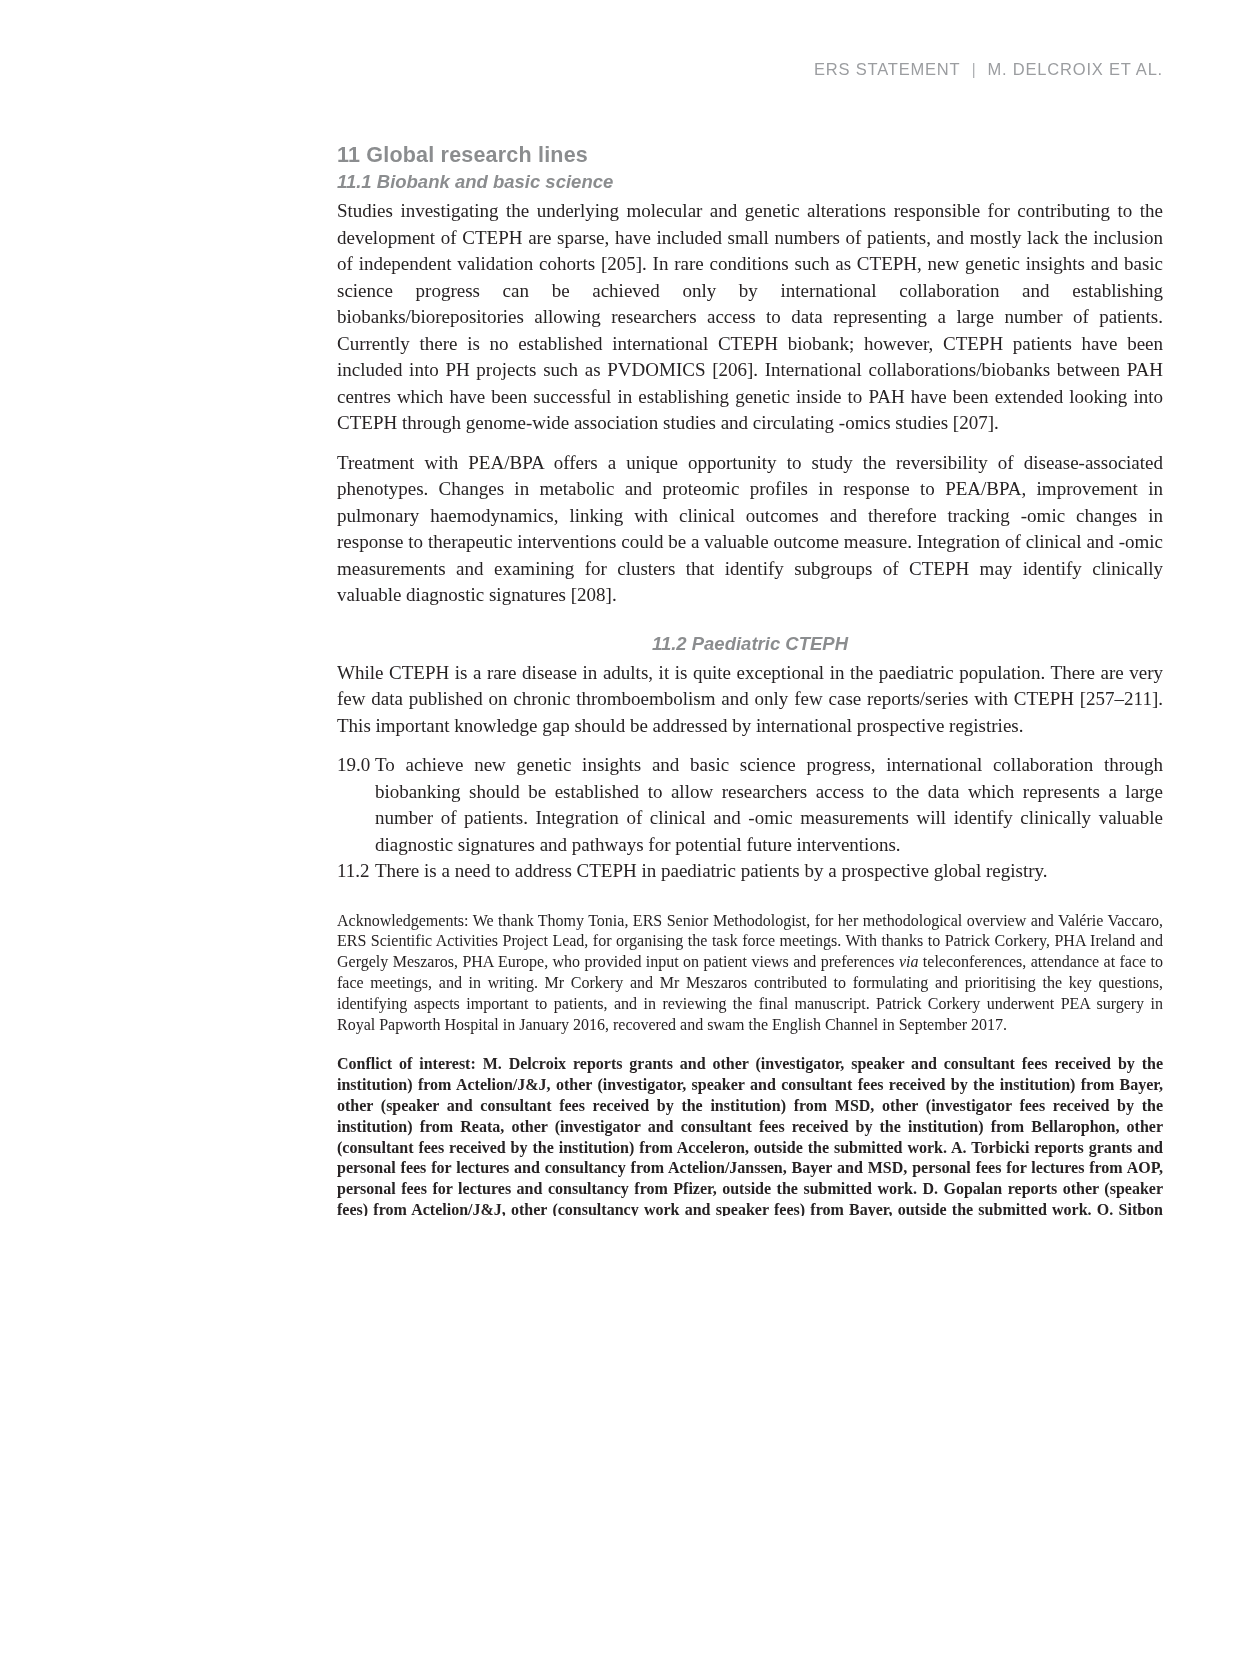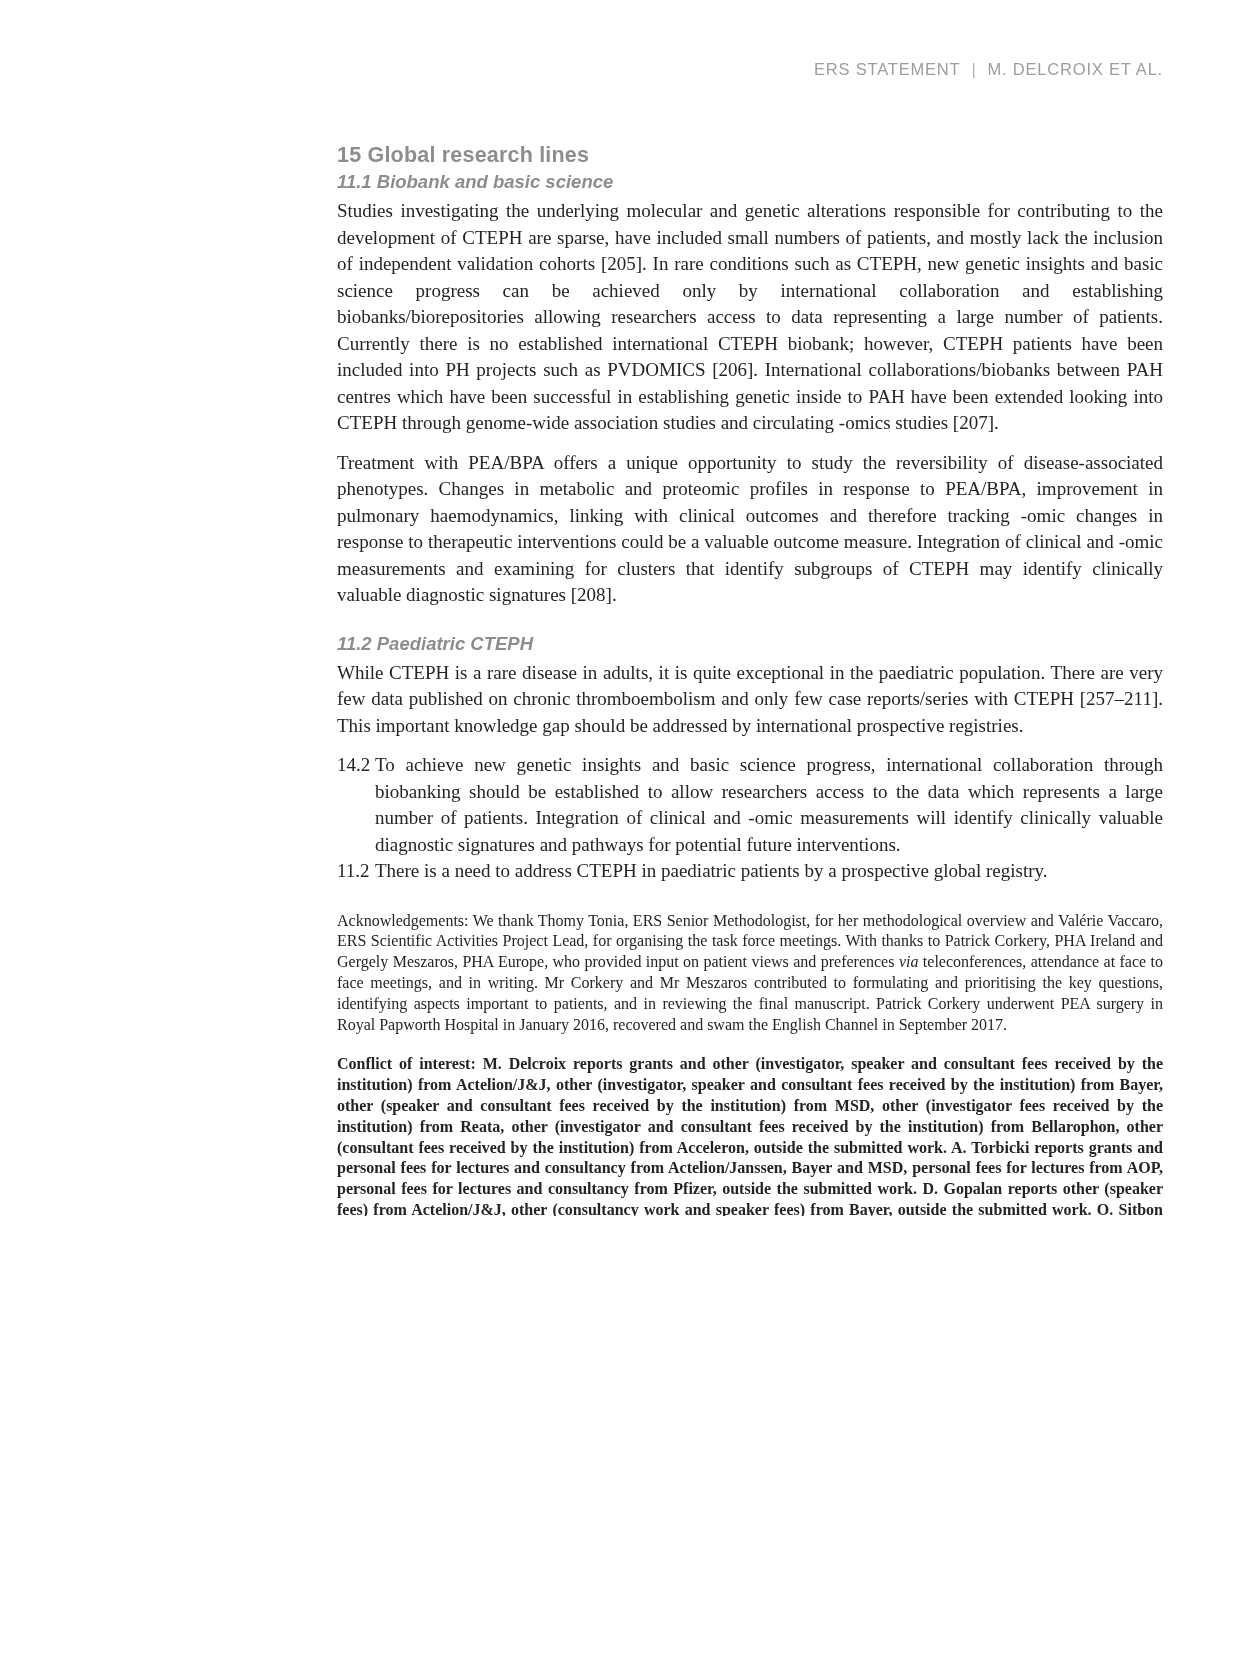--- a/index.html
+++ b/index.html
@@ -48,21 +48,21 @@
     font-style: italic;
     color: #8b8d8f;
     margin-bottom: 5px;
   }
   .body-text {
     font-size: 19px;
     line-height: 26.5px;
     text-align: justify;
     margin-bottom: 13px;
   }
-  .gap-md { margin-top: 24px; }
+  .gap-md { margin-top: 24px; text-align: center; }
   .statements-list { list-style: none; }
   .statement-item {
     position: relative;
     padding-left: 38px;
     font-size: 19px;
     line-height: 26.5px;
     text-align: justify;
   }
   .statement-item .statement-num {
     position: absolute;
@@ -102,36 +102,36 @@
 <body>
 
 <div class="page">
 
   <div class="running-head">
     <span>ERS STATEMENT</span><span class="divider">|</span><span>M. DELCROIX ET AL.</span>
   </div>
 
   <main class="content">
 
-    <h1 class="section-title">15 Global research lines</h1>
+    <h1 class="section-title">11 Global research lines</h1>
 
     <h2 class="subsection-title">11.1 Biobank and basic science</h2>
 
     <p class="body-text">Studies investigating the underlying molecular and genetic alterations responsible for contributing to the development of CTEPH are sparse, have included small numbers of patients, and mostly lack the inclusion of independent validation cohorts [205]. In rare conditions such as CTEPH, new genetic insights and basic science progress can be achieved only by international collaboration and establishing biobanks/biorepositories allowing researchers access to data representing a large number of patients. Currently there is no established international CTEPH biobank; however, CTEPH patients have been included into PH projects such as PVDOMICS [206]. International collaborations/biobanks between PAH centres which have been successful in establishing genetic inside to PAH have been extended looking into CTEPH through genome-wide association studies and circulating -omics studies [207].</p>
 
     <p class="body-text">Treatment with PEA/BPA offers a unique opportunity to study the reversibility of disease-associated phenotypes. Changes in metabolic and proteomic profiles in response to PEA/BPA, improvement in pulmonary haemodynamics, linking with clinical outcomes and therefore tracking -omic changes in response to therapeutic interventions could be a valuable outcome measure. Integration of clinical and -omic measurements and examining for clusters that identify subgroups of CTEPH may identify clinically valuable diagnostic signatures [208].</p>
 
     <h2 class="subsection-title gap-md">11.2 Paediatric CTEPH</h2>
 
     <p class="body-text">While CTEPH is a rare disease in adults, it is quite exceptional in the paediatric population. There are very few data published on chronic thromboembolism and only few case reports/series with CTEPH [257–211]. This important knowledge gap should be addressed by international prospective registries.</p>
 
 
     <ul class="statements-list">
       <li class="statement-item">
-        <span class="statement-num">14.2</span>
+        <span class="statement-num">19.0</span>
         <span>To achieve new genetic insights and basic science progress, international collaboration through biobanking should be established to allow researchers access to the data which represents a large number of patients. Integration of clinical and -omic measurements will identify clinically valuable diagnostic signatures and pathways for potential future interventions.</span>
       </li>
       <li class="statement-item">
         <span class="statement-num">11.2</span>
         <span>There is a need to address CTEPH in paediatric patients by a prospective global registry.</span>
       </li>
     </ul>
 
     <p class="small-text ack-block"><span>Acknowledgements: We thank Thomy Tonia, ERS Senior Methodologist, for her methodological overview and Valérie Vaccaro, ERS Scientific Activities Project Lead, for organising the task force meetings. With thanks to Patrick Corkery, PHA Ireland and Gergely Meszaros, PHA Europe, who provided input on patient views and preferences </span><em>via</em><span> teleconferences, attendance at face to face meetings, and in writing. Mr Corkery and Mr Meszaros contributed to formulating and prioritising the key questions, identifying aspects important to patients, and in reviewing the final manuscript. Patrick Corkery underwent PEA surgery in Royal Papworth Hospital in January 2016, recovered and swam the English Channel in September 2017.</span></p>
 

